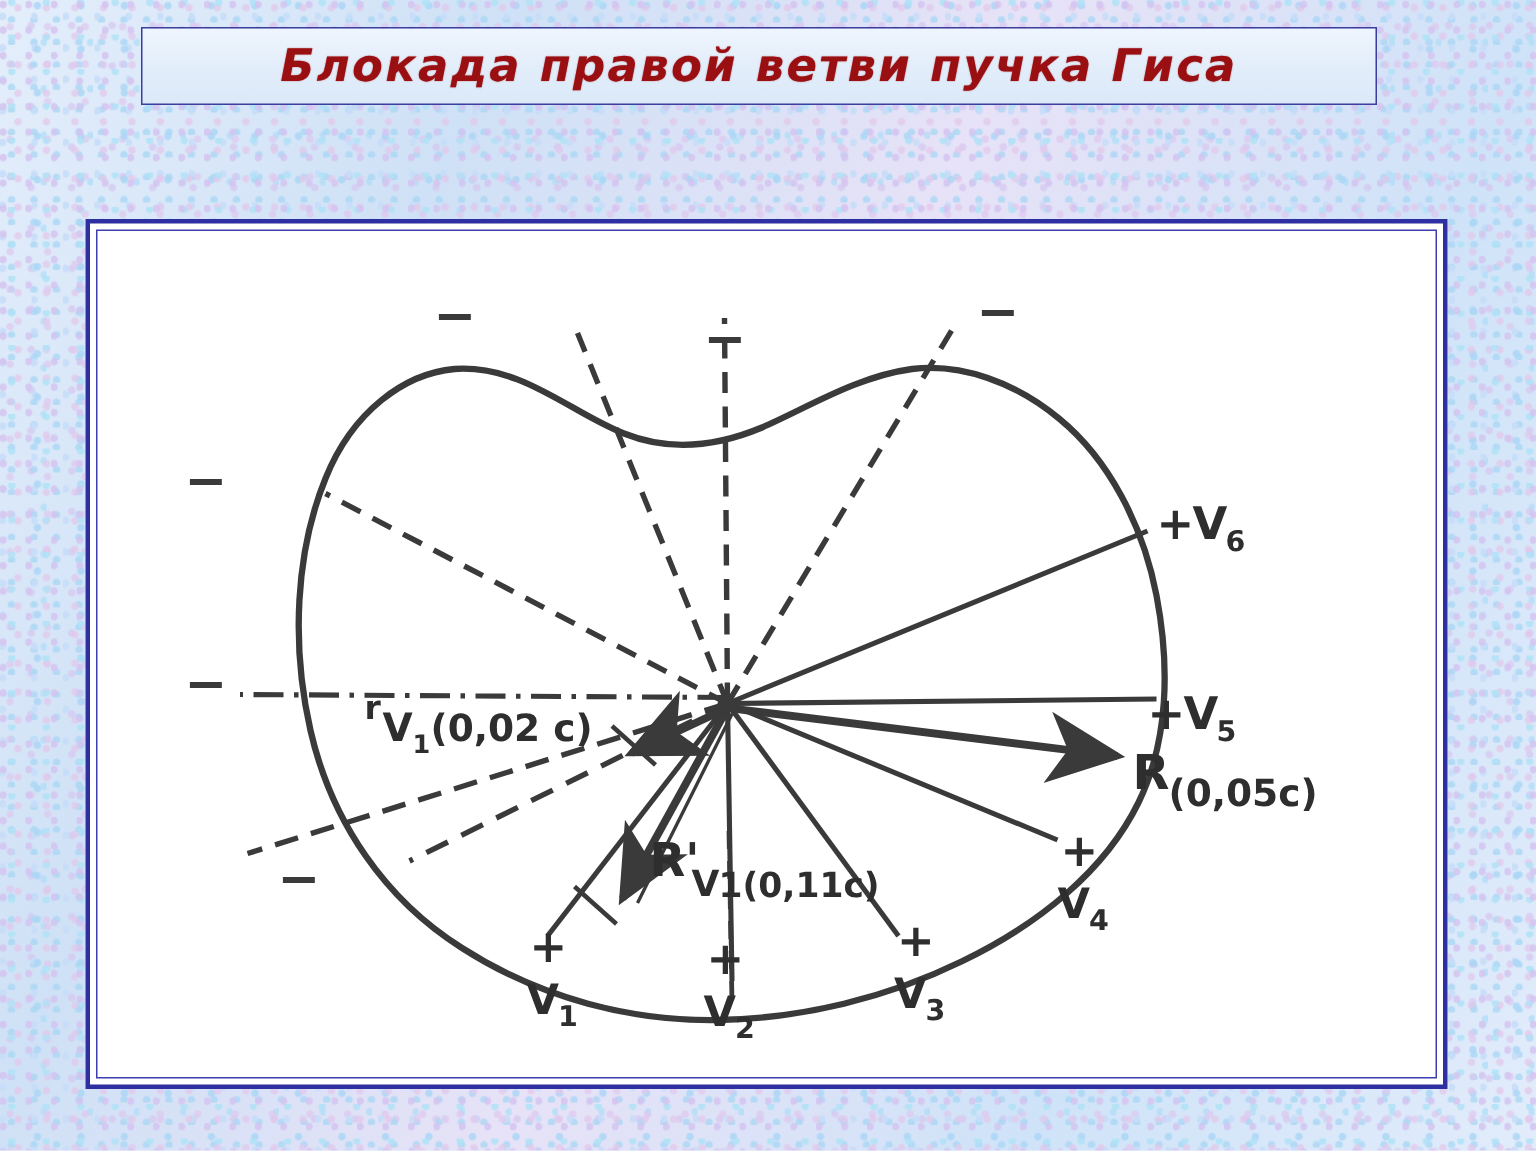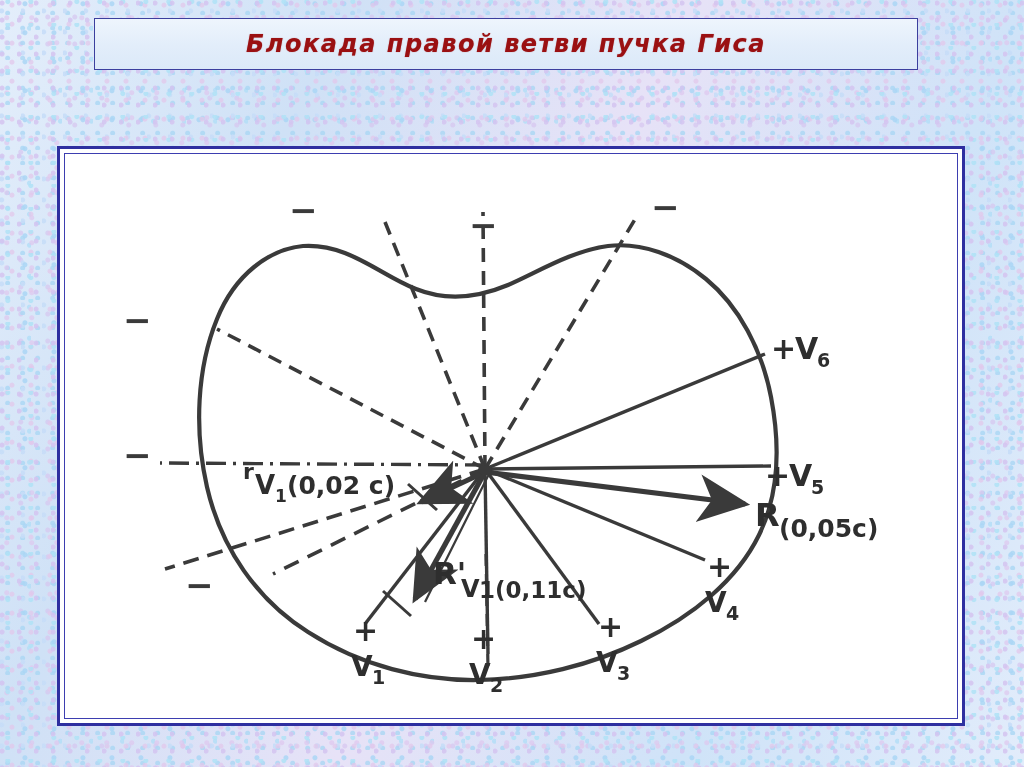--- a/index.html
+++ b/index.html
@@ -32,21 +32,21 @@
   
   #title-box{
     position:absolute;left:94px;top:18px;width:824px;height:52px;
     border:1px solid #3b3f9e;
     background:linear-gradient(180deg,#eef5fd 0%,#e2edfa 55%,#dbe9f8 100%);
     display:flex;align-items:center;justify-content:center;
     box-sizing:border-box;
   }
   #title-text{
     font-family:"DejaVu Sans", sans-serif;
-    font-size:24px;font-weight:bold;font-style:italic;
+    font-size:30px;font-weight:bold;font-style:italic;
     color:#9a1012;letter-spacing:1.5px;white-space:nowrap;
     text-shadow:0 0 1px rgba(154,16,18,.6);
   }
   
   #picture-frame{
     position:absolute;left:57px;top:146px;width:908px;height:580px;
     border:3px solid #2e2fa0;
     background:#fff;box-sizing:border-box;
     padding:4px;
   }

